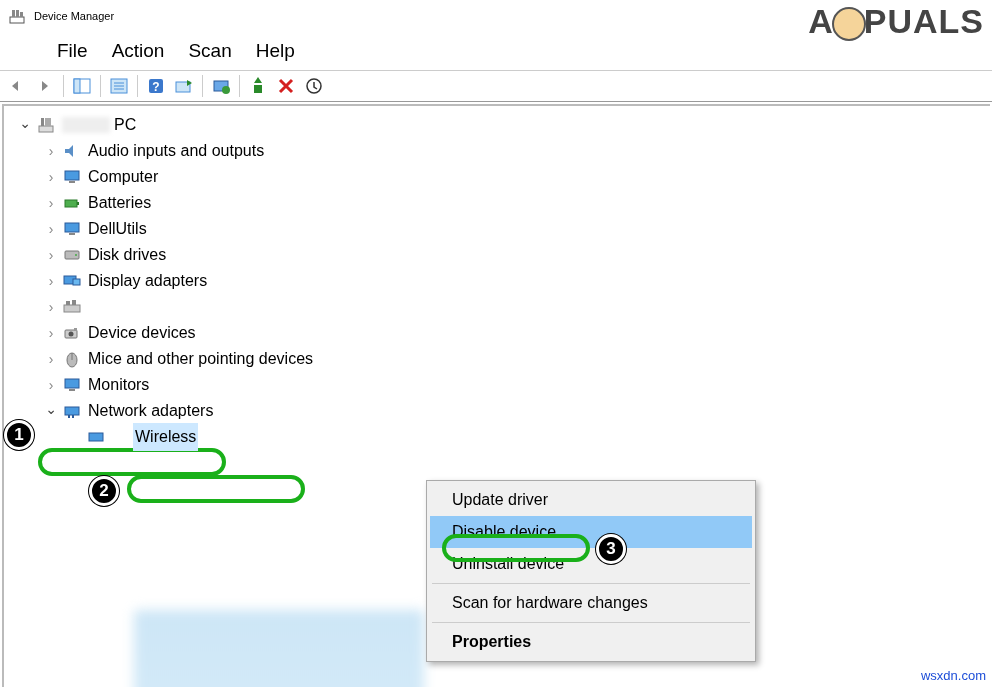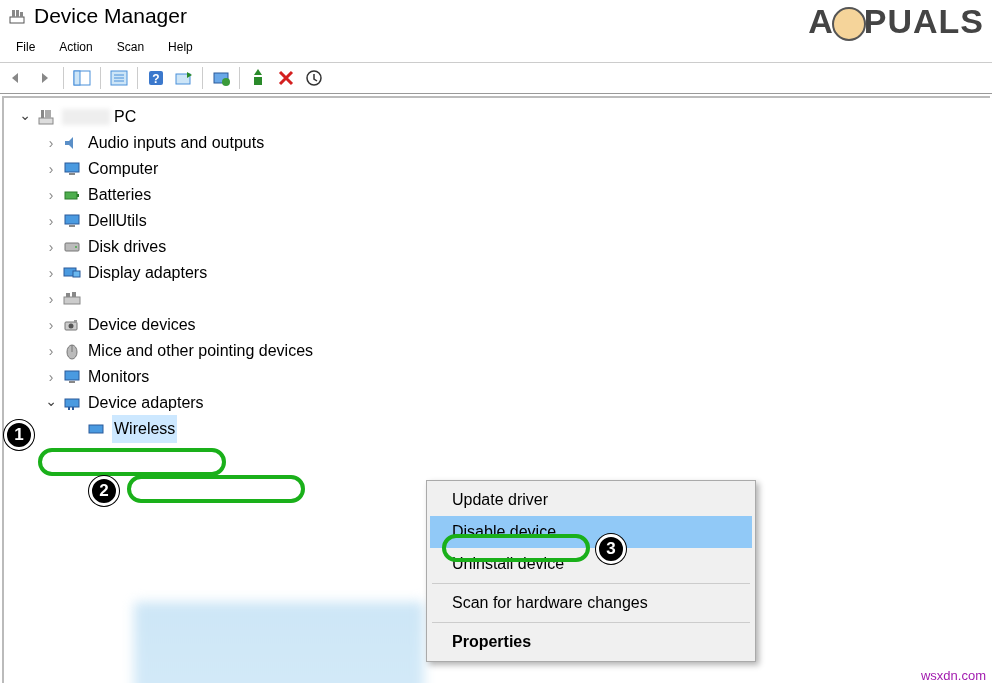--- a/index.html
+++ b/index.html
@@ -13,27 +13,28 @@
       position: relative;
     }
     
     .titlebar {
       display: flex;
       align-items: center;
       padding: 6px 8px;
       height: 32px;
     }
     .titlebar .icon { width: 18px; height: 18px; margin-right: 8px; display:flex; align-items:center; justify-content:center;}
-    .titlebar .title { font-size: 21px; }
+    .titlebar .title { font-size: 11px; }
     
     .menubar {
       display: flex;
       padding: 4px 4px;
       gap: 0;
-      font-size: 12px;
+      font-size: 19px;
+      margin-left: 41px;
     }
     .menubar span { padding: 4px 12px; cursor: default; }
     
     .toolbar {
       display: flex;
       align-items: center;
       padding: 3px 4px;
       border-top: 1px solid #ccc;
       border-bottom: 1px solid #999;
       gap: 2px;
@@ -72,21 +73,21 @@
       cursor: pointer;
     }
     .expander.open::before { content: "⌄"; font-size:14px; color:#444; position:relative; top:-2px;}
     .expander.closed::before { content: "›"; font-size:14px; color:#888; }
     .node-icon {
       width: 20px; height:20px; margin-right: 6px;
       display:flex;align-items:center;justify-content:center;
     }
     .indent-0 { padding-left: 10px; }
     .indent-1 { padding-left: 36px; }
-    .indent-2 { padding-left: 62px; }
+    .indent-2 { padding-left: 62px; gap: 21px; }
     .sub-label.selected {
       background:#cde8ff;
       padding: 1px 2px;
     }
     
     .context-menu {
       position: absolute;
       left: 426px;
       top: 480px;
       width: 330px;
@@ -123,21 +124,21 @@
       background:#f5d49a;
       border:2px solid #555;
       position:relative;
       top:2px;
       margin:0 -2px;
     }
     .credit {
       position:absolute;
       right:6px; bottom:4px;
       font-size:13px;
-      color:#a21caf;
+      color:#1d4ed8;
       font-family: Arial,sans-serif;
     }
     
     .hl {
       position:absolute;
       border: 4px solid #1ab01a;
       border-radius: 16px;
       pointer-events: none;
     }
     .hl1 { left:38px; top:448px; width:188px; height:28px; }
@@ -396,21 +397,21 @@
 
   <div class="tree-row indent-1">
     <span class="expander open"></span>
     <span class="node-icon">
         <svg width="18" height="16">
           <rect x="2" y="4" width="14" height="8" fill="#4a9ae0" stroke="#2a5a9a"></rect>
           <rect x="5" y="12" width="2" height="3" fill="#2a5a9a"></rect>
           <rect x="9" y="12" width="2" height="3" fill="#2a5a9a"></rect>
         </svg>
       </span>
-    <span>Device adapters</span>
+    <span>Network adapters</span>
   </div>
 
   <div class="blur-bg"></div>
 
   <div class="tree-row indent-2" style="position:relative;z-index:1;">
     <span class="node-icon" style="margin-left:16px;">
         <svg width="18" height="16">
           <rect x="2" y="4" width="14" height="8" fill="#4a9ae0" stroke="#2a5a9a"></rect>
         </svg>
       </span>

